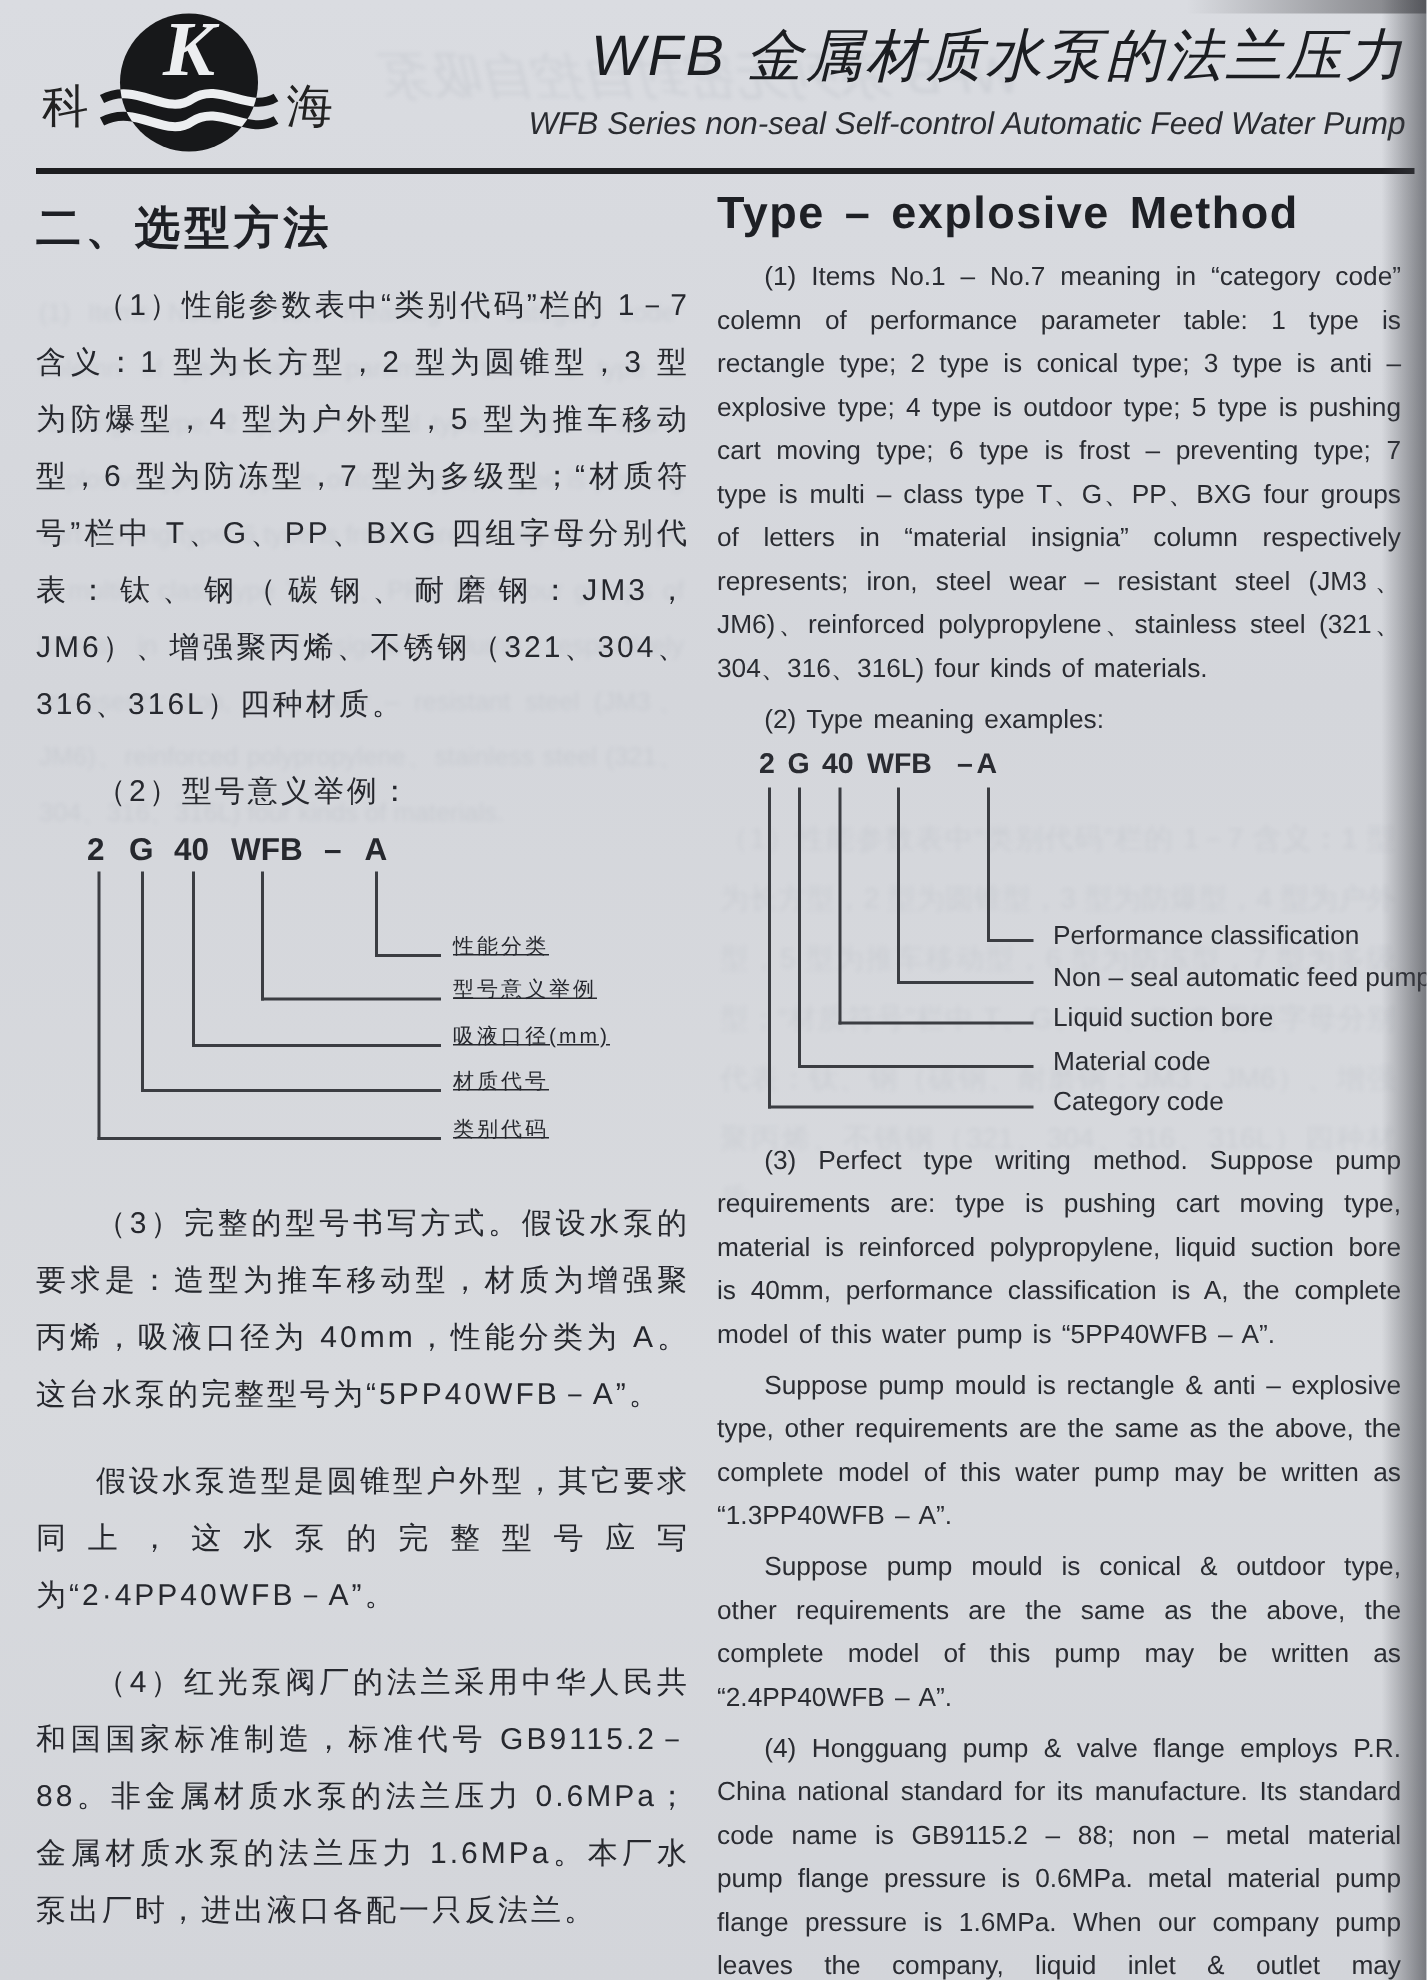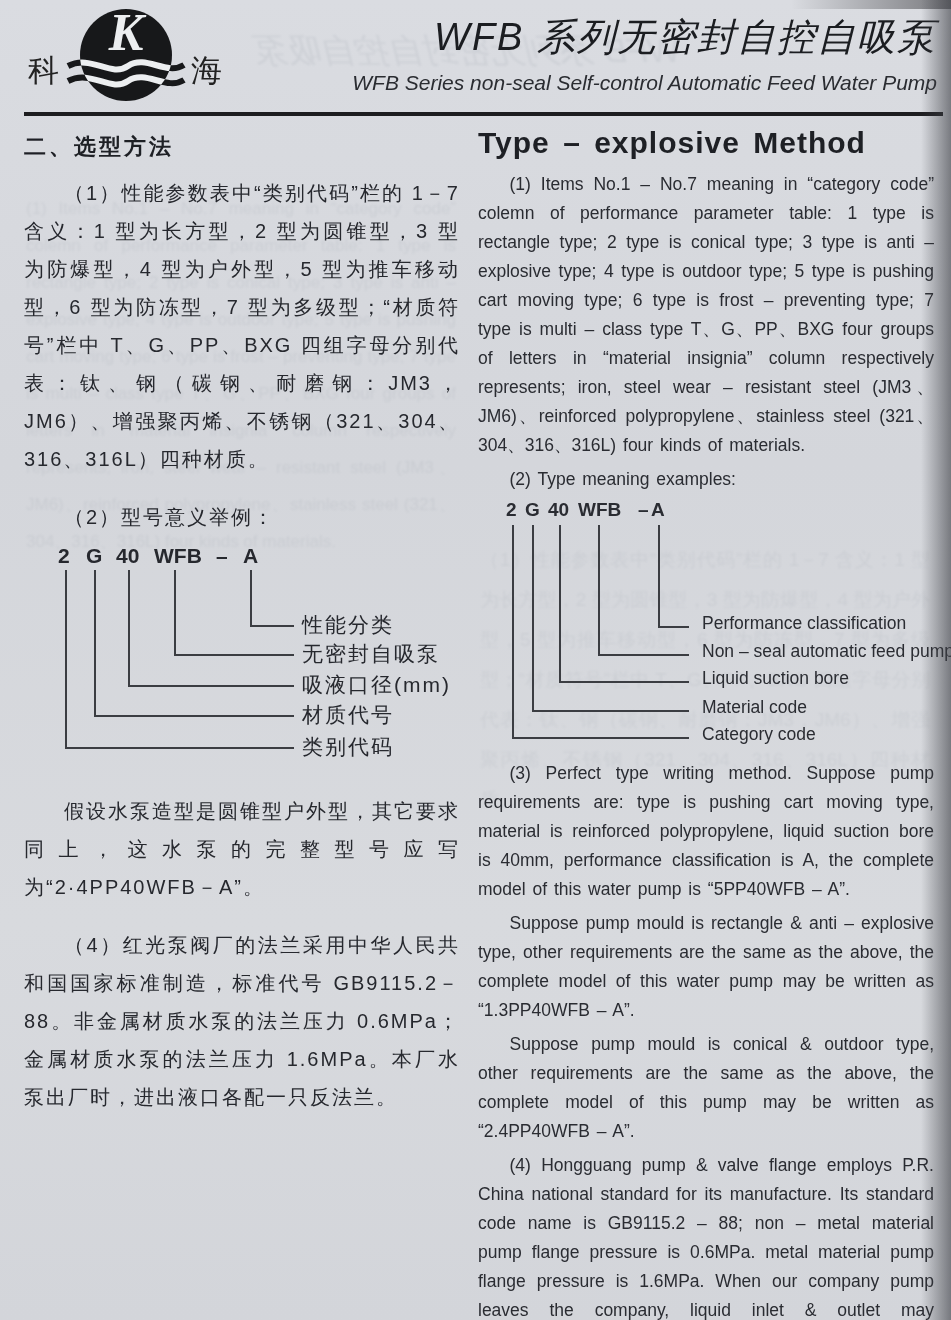--- a/index.html
+++ b/index.html
@@ -43,37 +43,37 @@
   .logo-char.left{left:2px;}
   .logo-char.right{right:4px;}
   .titles{position:absolute;right:14px;top:12px;text-align:right;z-index:2;}
   .title-zh{font-size:38px;font-style:italic;letter-spacing:2px;color:#1b1d21;white-space:nowrap;}
   .title-en{font-size:21px;font-style:italic;color:#2a2c31;margin-top:8px;white-space:nowrap;}
   .header-rule{position:absolute;left:24px;right:8px;top:112px;height:4px;background:#1d1d20;}
   
   .content{position:absolute;inset:0;z-index:1;}
   .col-left{position:absolute;left:24px;top:132px;width:436px;}
   .col-right{position:absolute;left:478px;top:126px;width:456px;color:#2a2c32;}
-  .zh-heading{font-size:22px;font-weight:bold;letter-spacing:3px;margin:0 0 12px 0;color:#1e2025;}
+  .zh-heading{font-size:30px;font-weight:bold;letter-spacing:3px;margin:0 0 12px 0;color:#1e2025;}
   .en-heading{font-size:30px;font-weight:bold;letter-spacing:1px;margin:0 0 10px 0;color:#1e2025;word-spacing:4px;}
   .p-zh{font-size:20px;line-height:38px;letter-spacing:2px;text-align:justify;
     text-indent:2em;margin:0 0 2px 0;}
   .p-zh.sp{margin-top:20px;}
   .p-en{font-size:17.5px;line-height:29px;text-align:justify;text-indent:1.8em;margin:0 0 5px 0;word-spacing:2px;}
   
   .diagram{position:relative;width:100%;}
   .diagram-zh{height:228px;margin:8px 0 14px 0;}
   .diagram-en{height:252px;margin:4px 0 8px 0;}
   .model-line{position:absolute;top:0;left:0;width:100%;height:26px;font-weight:bold;}
   .diagram-zh .model-line{font-size:21px;}
   .diagram-en .model-line{font-size:19px;}
   .tok{position:absolute;top:0;}
   .lshape{position:absolute;border-left:2px solid #3b3d42;border-bottom:2px solid #3b3d42;}
   .dlabel{position:absolute;white-space:nowrap;}
-  .diagram-zh .dlabel{font-size:21px;letter-spacing:2px;color:#26282e;}
+  .diagram-zh .dlabel{font-size:14px;letter-spacing:2px;color:#26282e;text-decoration:underline;}
   .diagram-en .dlabel{font-size:17.5px;color:#2a2c32;}
 </style>
 </head>
 <body>
 
 <div class="page">
 
   <div class="ghost ghost-header">WFB 系列无密封自控自吸泵</div>
   <div class="ghost ghost-left">(1) Items No.1 – No.7 meaning in “category code” colemn of performance parameter table: 1 type is rectangle type; 2 type is conical type; 3 type is anti – explosive type; 4 type is outdoor type; 5 type is pushing cart moving type; 6 type is frost – preventing type; 7 type is multi – class type T、G、PP、BXG four groups of letters in “material insignia” column respectively represents; iron, steel wear – resistant steel (JM3、JM6)、reinforced polypropylene、stainless steel (321、304、316、316L) four kinds of materials.</div>
   <div class="ghost ghost-right">（1）性能参数表中“类别代码”栏的 1－7 含义：1 型为长方型，2 型为圆锥型，3 型为防爆型，4 型为户外型，5 型为推车移动型，6 型为防冻型，7 型为多级型；“材质符号”栏中 T、G、PP、BXG 四组字母分别代表：钛、钢（碳钢、耐磨钢：JM3，JM6）、增强聚丙烯、不锈钢（321、304、316、316L）四种材质。</div>
@@ -92,21 +92,21 @@
         <circle cx="60" cy="47" r="46" fill="#17181a"></circle>
         <g clip-path="url(#lc)">
           <path d="M2,58 C25,46 45,70 62,58 C80,46 100,68 118,57" stroke="#eceef0" stroke-width="6" fill="none"></path>
           <path d="M2,73 C25,61 45,85 62,73 C80,61 100,83 118,72" stroke="#eceef0" stroke-width="6" fill="none"></path>
         </g>
         <text x="60" y="42" text-anchor="middle" font-size="52" font-style="italic" font-weight="bold" font-family="'Liberation Serif','DejaVu Serif',serif" fill="#eceef0">K</text>
       </svg>
       <span class="logo-char right">海</span>
     </div>
     <div class="titles">
-      <div class="title-zh">WFB 系列无密封自控自吸泵</div>
+      <div class="title-zh">WFB 金属材质水泵的法兰压力</div>
       <div class="title-en">WFB Series non-seal Self-control Automatic Feed Water Pump</div>
     </div>
     <div class="header-rule"></div>
   </div>
 
   <div class="content">
 
     <div class="col-left">
       <h2 class="zh-heading">二、选型方法</h2>
       <p class="p-zh">（1）性能参数表中“类别代码”栏的 1－7 含义：1 型为长方型，2 型为圆锥型，3 型为防爆型，4 型为户外型，5 型为推车移动型，6 型为防冻型，7 型为多级型；“材质符号”栏中 T、G、PP、BXG 四组字母分别代表：钛、钢（碳钢、耐磨钢：JM3，JM6）、增强聚丙烯、不锈钢（321、304、316、316L）四种材质。</p>
@@ -120,26 +120,27 @@
           <span class="tok" style="left:130px">WFB</span>
           <span class="tok" style="left:192px">–</span>
           <span class="tok" style="left:219px">A</span>
         </div>
         <div class="lshape" style="left:226px;top:26px;width:42px;height:55px"></div>
         <div class="lshape" style="left:150px;top:26px;width:118px;height:84px"></div>
         <div class="lshape" style="left:104px;top:26px;width:164px;height:115px"></div>
         <div class="lshape" style="left:70px;top:26px;width:198px;height:145px"></div>
         <div class="lshape" style="left:41px;top:26px;width:227px;height:177px"></div>
         <div class="dlabel" style="left:278px;top:67px">性能分类</div>
-        <div class="dlabel" style="left:278px;top:96px">无密封自吸泵</div>
+        <div class="dlabel" style="left:278px;top:96px">型号意义举例</div>
         <div class="dlabel" style="left:278px;top:127px">吸液口径(mm)</div>
         <div class="dlabel" style="left:278px;top:157px">材质代号</div>
         <div class="dlabel" style="left:278px;top:189px">类别代码</div>
       </div>
 
+      <p class="p-zh">（3）完整的型号书写方式。假设水泵的要求是：造型为推车移动型，材质为增强聚丙烯，吸液口径为 40mm，性能分类为 A。这台水泵的完整型号为“5PP40WFB－A”。</p>
       <p class="p-zh sp">假设水泵造型是圆锥型户外型，其它要求同上，这水泵的完整型号应写为“2·4PP40WFB－A”。</p>
       <p class="p-zh sp">（4）红光泵阀厂的法兰采用中华人民共和国国家标准制造，标准代号 GB9115.2－88。非金属材质水泵的法兰压力 0.6MPa；金属材质水泵的法兰压力 1.6MPa。本厂水泵出厂时，进出液口各配一只反法兰。</p>
 
     </div>
 
     <div class="col-right">
       <h2 class="en-heading">Type – explosive Method</h2>
       <p class="p-en">(1) Items No.1 – No.7 meaning in “category code” colemn of performance parameter table: 1 type is rectangle type; 2 type is conical type; 3 type is anti – explosive type; 4 type is outdoor type; 5 type is pushing cart moving type; 6 type is frost – preventing type; 7 type is multi – class type T、G、PP、BXG four groups of letters in “material insignia” column respectively represents; iron, steel wear – resistant steel (JM3、JM6)、reinforced polypropylene、stainless steel (321、304、316、316L) four kinds of materials.</p>
       <p class="p-en">(2) Type meaning examples:</p>
 

